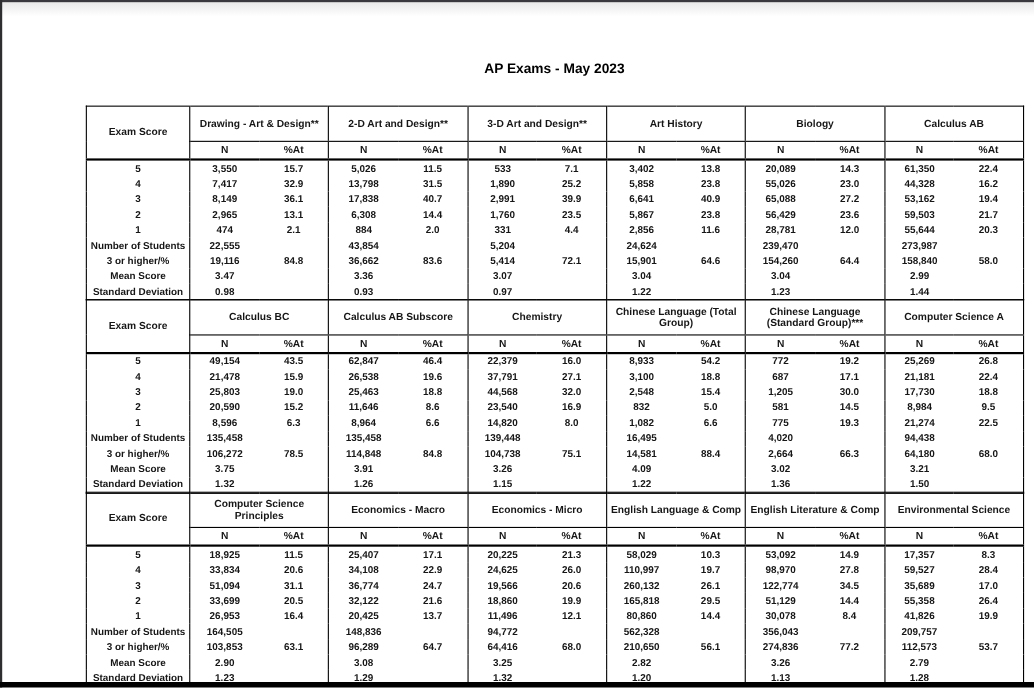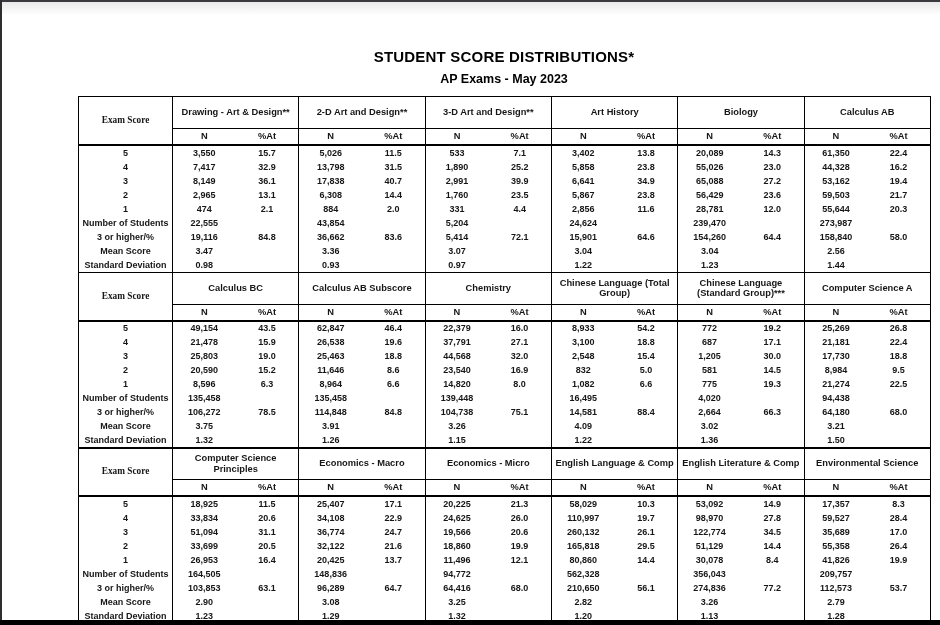--- a/index.html
+++ b/index.html
@@ -26,36 +26,35 @@
   }
   table.blk + table.blk{margin-top:-1.5px;}
   .blk td{
     font-family:"Liberation Sans",sans-serif;
     font-weight:700;font-size:9px;color:#161616;
     text-align:center;vertical-align:middle;padding:0;line-height:1.12;
     overflow:hidden;white-space:nowrap;
   }
   .blk tr.r1 td{height:31px;}
   .blk td.sub{border-bottom:1px solid #000;font-size:9.3px;white-space:normal;padding:0 2px;}
-  .blk td.exam{font-size:9.3px;border-right:1px solid #000;border-bottom:2px solid #000;font-family:Liberation Serif, serif;}
+  .blk td.exam{font-size:9.3px;border-right:1px solid #000;border-bottom:2px solid #000;}
   .blk tr.r2 td{height:15px;border-bottom:2px solid #000;font-size:9.3px;}
   .blk tr.dr td{height:14px;}
   .blk td.lbl{border-right:1px solid #000;font-size:9px;}
   .blk td.sub-left{border-left:1px solid #000;}
 </style>
 </head>
 <body>
 
 <div class="edge-top"></div>
 <div class="edge-top-fade"></div>
 <div class="edge-left"></div>
 <div class="edge-bottom"></div>
 
 <div class="titlebox">
-  <div class="title">STUDENT SCORE DISTRIBUTIONS*</div>
   <div class="subtitle">AP Exams - May 2023</div>
 </div>
 
 <div id="tables">
     <table class="blk">
       <colgroup>
         <col style="width: 94px;">
         <col style="width: 63.17px;">
         <col style="width: 63.17px;">
         <col style="width: 63.17px;">
@@ -125,21 +124,21 @@
         </tr>
         <tr class="dr">
           <td class="lbl">3</td>
           <td class="sub-left">8,149</td>
           <td class="">36.1</td>
           <td class="sub-left">17,838</td>
           <td class="">40.7</td>
           <td class="sub-left">2,991</td>
           <td class="">39.9</td>
           <td class="sub-left">6,641</td>
-          <td class="">34.9</td>
+          <td class="">40.9</td>
           <td class="sub-left">65,088</td>
           <td class="">27.2</td>
           <td class="sub-left">53,162</td>
           <td class="">19.4</td>
         </tr>
         <tr class="dr">
           <td class="lbl">2</td>
           <td class="sub-left">2,965</td>
           <td class="">13.1</td>
           <td class="sub-left">6,308</td>
@@ -203,21 +202,21 @@
           <td class="sub-left">3.47</td>
           <td class=""></td>
           <td class="sub-left">3.36</td>
           <td class=""></td>
           <td class="sub-left">3.07</td>
           <td class=""></td>
           <td class="sub-left">3.04</td>
           <td class=""></td>
           <td class="sub-left">3.04</td>
           <td class=""></td>
-          <td class="sub-left">2.56</td>
+          <td class="sub-left">2.99</td>
           <td class=""></td>
         </tr>
         <tr class="dr">
           <td class="lbl">Standard Deviation</td>
           <td class="sub-left">0.98</td>
           <td class=""></td>
           <td class="sub-left">0.93</td>
           <td class=""></td>
           <td class="sub-left">0.97</td>
           <td class=""></td>

